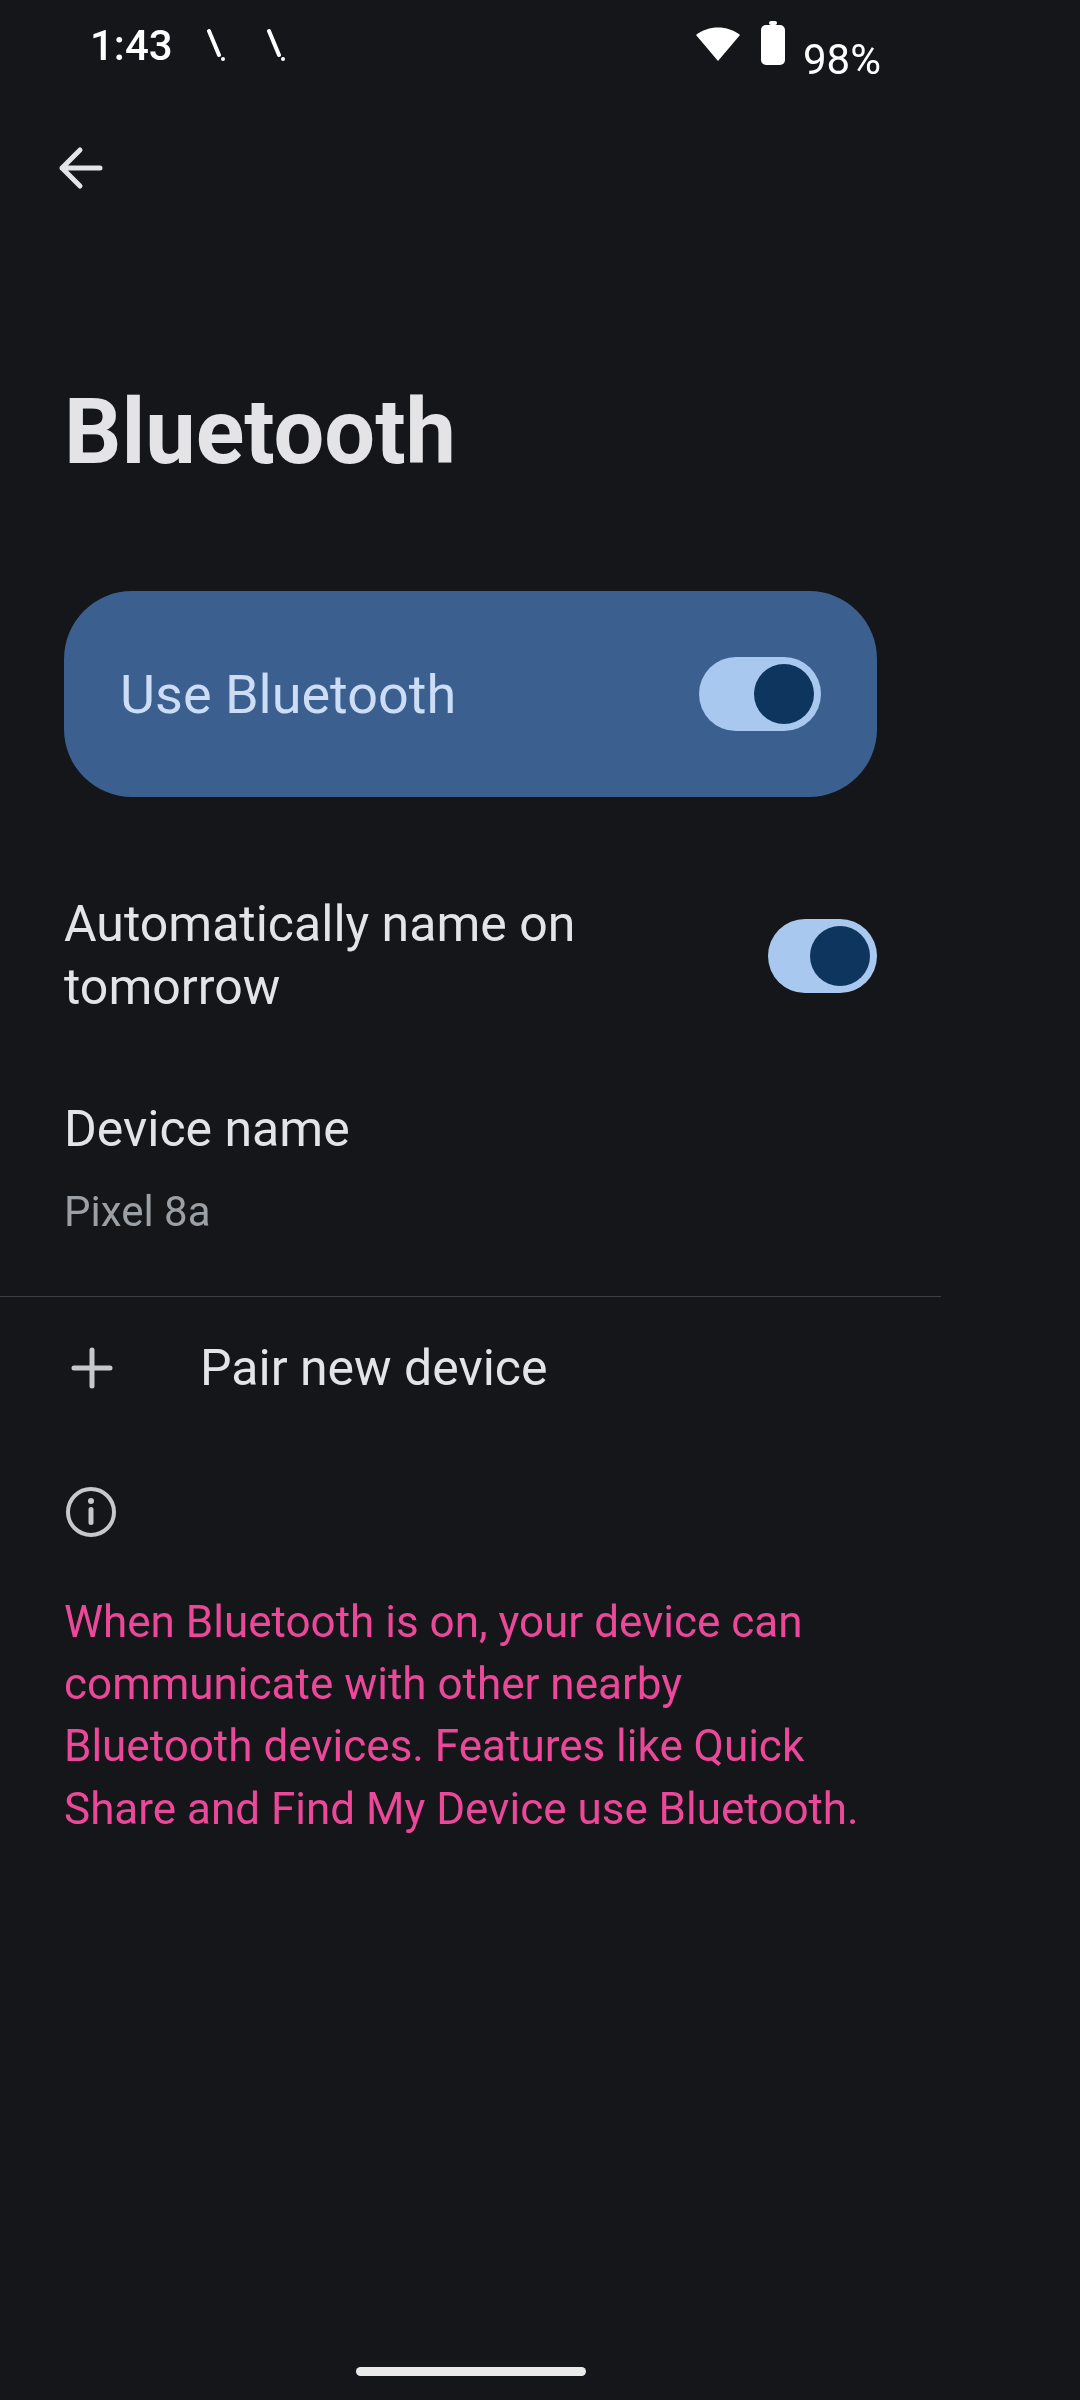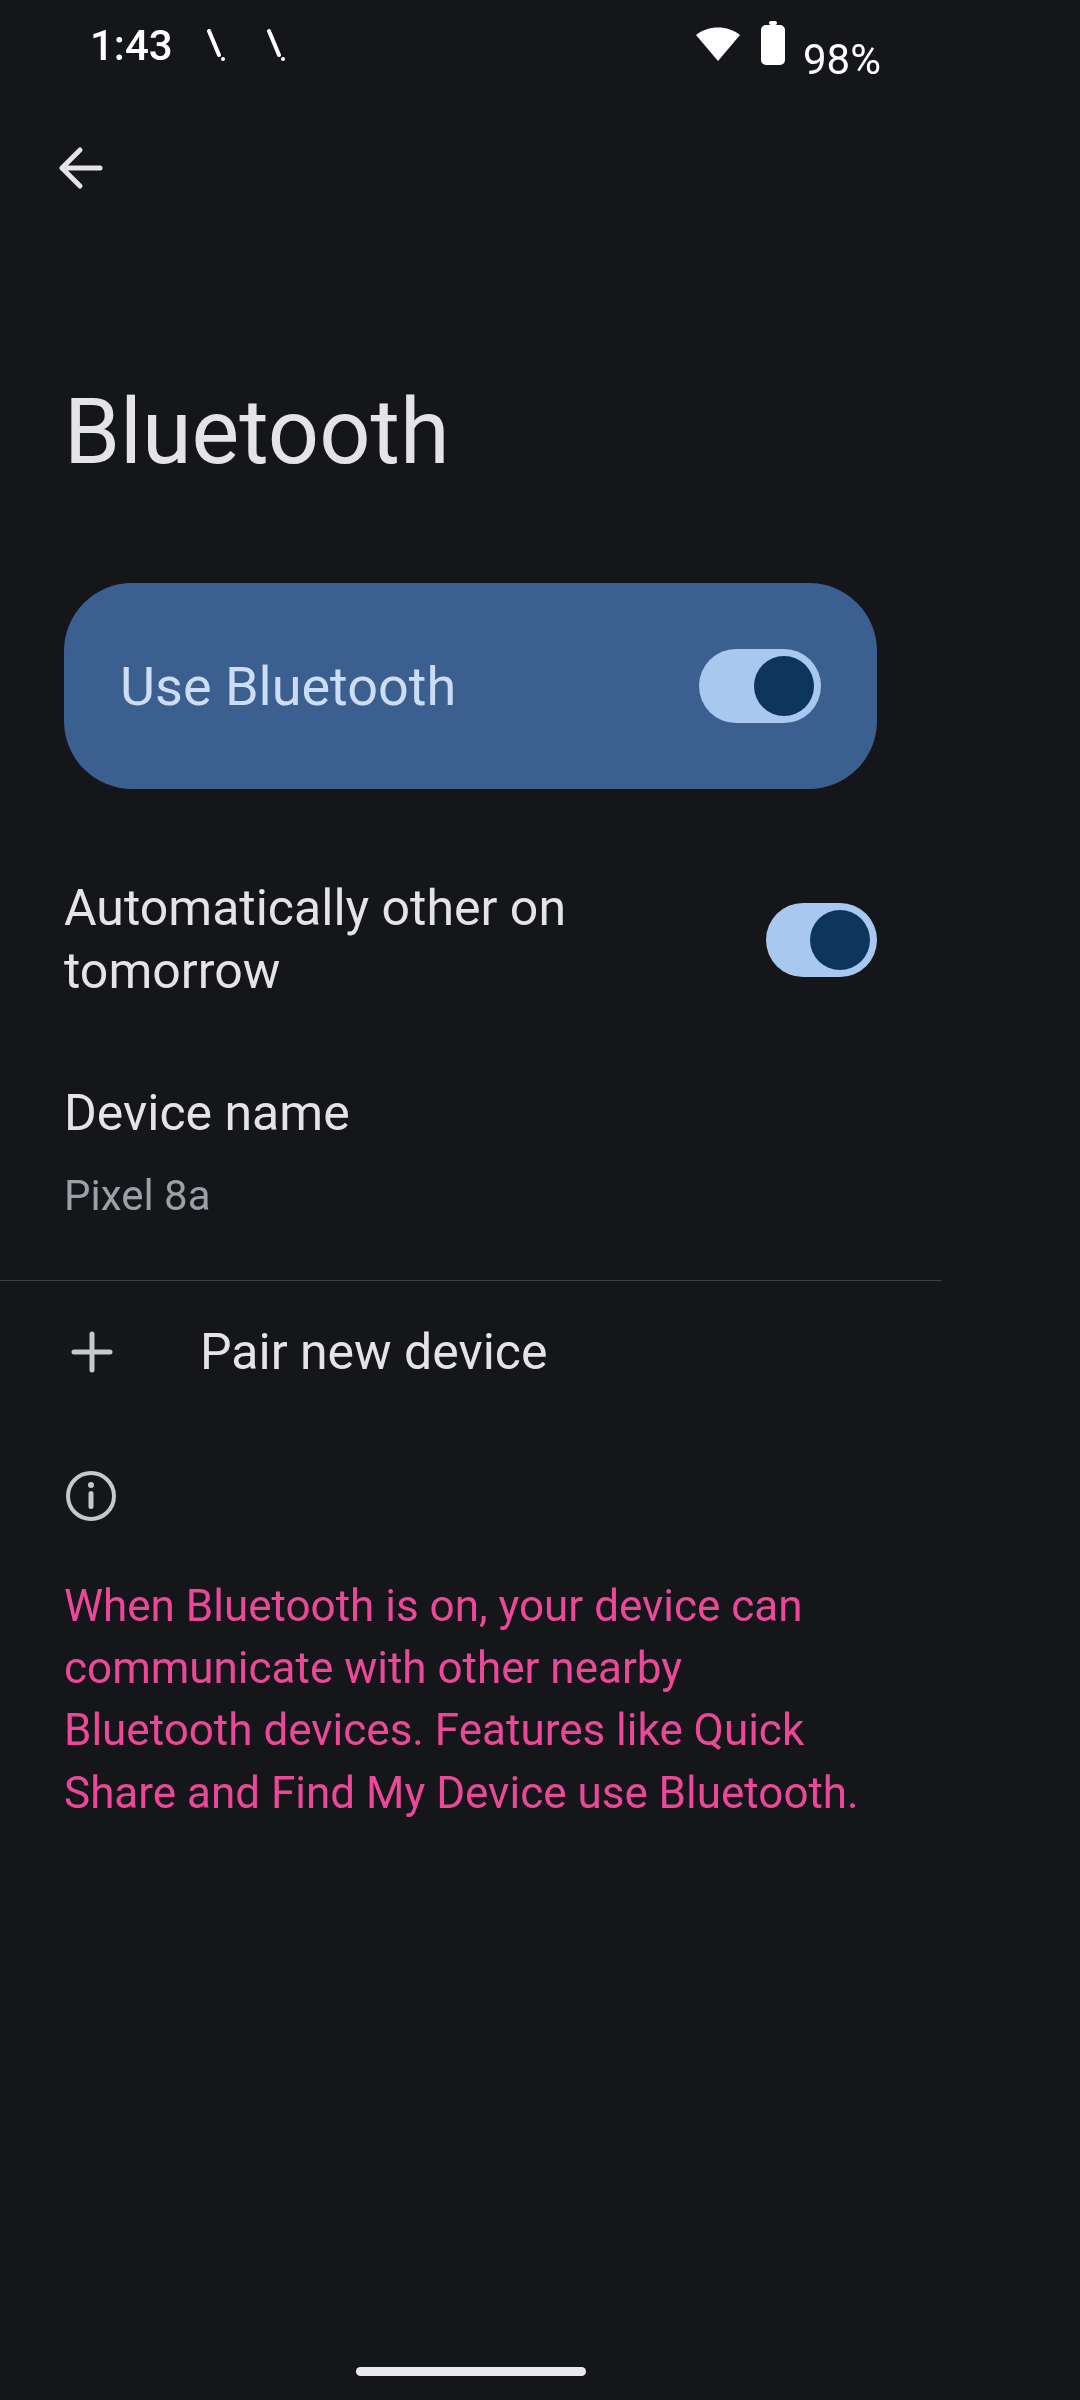--- a/index.html
+++ b/index.html
@@ -53,27 +53,27 @@
     width: 80px;
     height: 80px;
     display: flex;
     align-items: center;
     justify-content: center;
     border-radius: 40px;
   }
   
   .page-title {
     font-size: 90px;
-    font-weight: 400;
+    font-weight: 700;
     color: #e4e4e6;
     padding: 170px 64px 90px 64px;
   }
   
   .primary-card {
-    margin: 8px 64px;
+    margin: 16px 64px;
     background: #3b5f8f;
     border-radius: 68px;
     height: 206px;
     display: flex;
     align-items: center;
     justify-content: space-between;
     padding: 0 56px;
   }
   .primary-card .label {
     font-size: 54px;
@@ -217,21 +217,21 @@
   <h1 class="page-title">Bluetooth</h1>
 
   <div class="primary-card">
     <span class="label">Use Bluetooth</span>
     <div class="toggle on">
       <div class="knob"></div>
     </div>
   </div>
 
   <div class="row auto-row">
-    <div class="row-title">Automatically other on tomorrow</div>
+    <div class="row-title">Automatically name on tomorrow</div>
     <div class="toggle on">
       <div class="knob"></div>
     </div>
   </div>
 
   <div class="row" style="padding-top:20px; padding-bottom:60px;">
     <div class="row-title">Device name</div>
     <div class="row-sub">Pixel 8a</div>
   </div>
 

